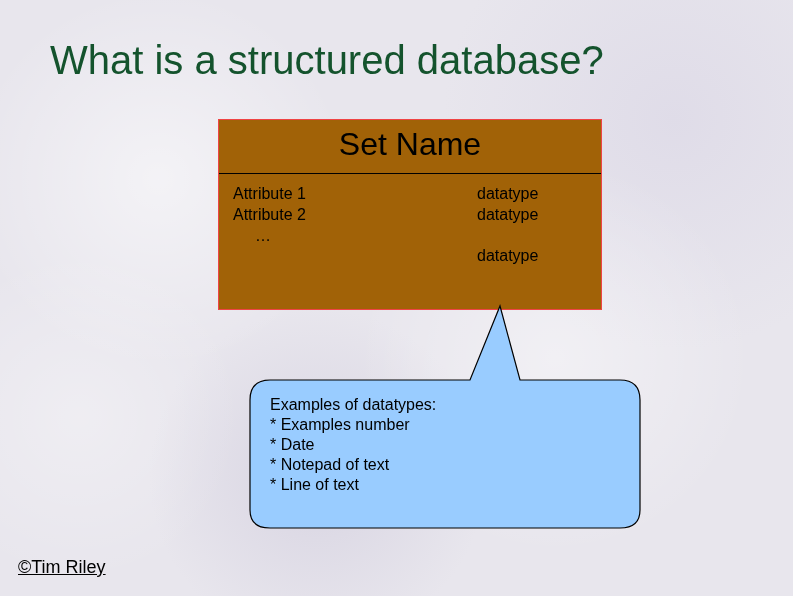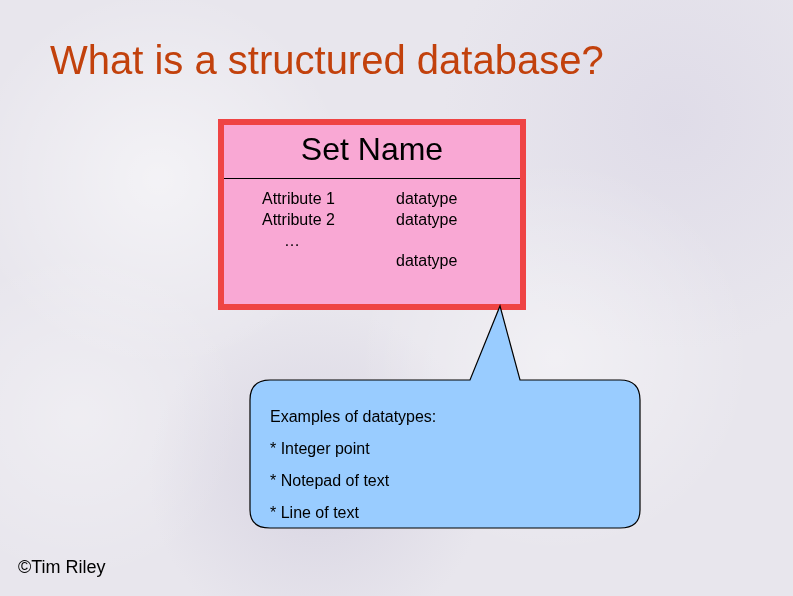--- a/index.html
+++ b/index.html
@@ -14,45 +14,44 @@
       radial-gradient(circle at 85% 20%, rgba(210,205,225,0.4) 0%, transparent 28%),
       radial-gradient(circle at 10% 70%, rgba(255,255,255,0.3) 0%, transparent 20%);
     position: relative;
     overflow: hidden;
   }
   .title {
     position: absolute;
     top: 38px;
     left: 50px;
     width: 700px;
-    color: #c2410c;
+    color: #14532d;
     font-size: 40px;
     font-weight: 400;
     font-family: Arial, sans-serif;
   }
   .setbox {
     position: absolute;
     left: 218px;
     top: 119px;
-    width: 308px;
-    background: #f9a8d4;
-    border: 6px solid #ef4444;
+    width: 384px;
+    background: #a16207;
+    border: 1px solid #ef4444;
   }
   .setname {
     border-bottom: 1px solid #000;
     text-align: center;
     font-size: 32px;
     padding: 6px 0 10px 0;
   }
   .attrs {
-    padding: 10px 14px 32px 14px;
+    padding: 10px 14px 42px 14px;
     display: flex;
     font-size: 16px;
     line-height: 1.3;
-    margin-left: 24px;
   }
   .attrs-left { flex: 1; }
   .attrs-right { width: 110px; }
   .attrs-left div, .attrs-right div { white-space: nowrap; }
   .dots { padding-left: 22px; }
 
   .callout-wrap {
     position: absolute;
     left: 240px;
     top: 300px;
@@ -64,27 +63,28 @@
     left: 0; top: 0;
     width: 410px; height: 230px;
   }
   .callout-text {
     position: absolute;
     left: 30px;
     top: 95px;
     font-size: 16px;
     line-height: 1.25;
   }
-  .callout-text div { white-space: nowrap; margin-top: 12px; }
+  .callout-text div { white-space: nowrap; }
 
   .copyright {
     position: absolute;
     left: 18px;
     bottom: 18px;
     font-size: 18px;
+    text-decoration: underline;
   }
 </style>
 </head>
 <body>
 
 <div class="title">What is a structured database?</div>
 
 <div class="setbox">
   <div class="setname">Set Name</div>
   <div class="attrs">
@@ -113,19 +113,20 @@
       Q 400 228 400 210
       L 400 100
       Q 400 80 380 80
       L 280 80
       L 260 6
       L 230 80
       Z" fill="#99ccff" stroke="#000" stroke-width="1.2"></path>
   </svg>
   <div class="callout-text">
     <div>Examples of datatypes:</div>
-    <div>* Integer point</div>
+    <div>* Examples number</div>
+    <div>* Date</div>
     <div>* Notepad of text</div>
     <div>* Line of text</div>
   </div>
 </div>
 
 <div class="copyright">©Tim Riley</div>
 
 </body></html>

